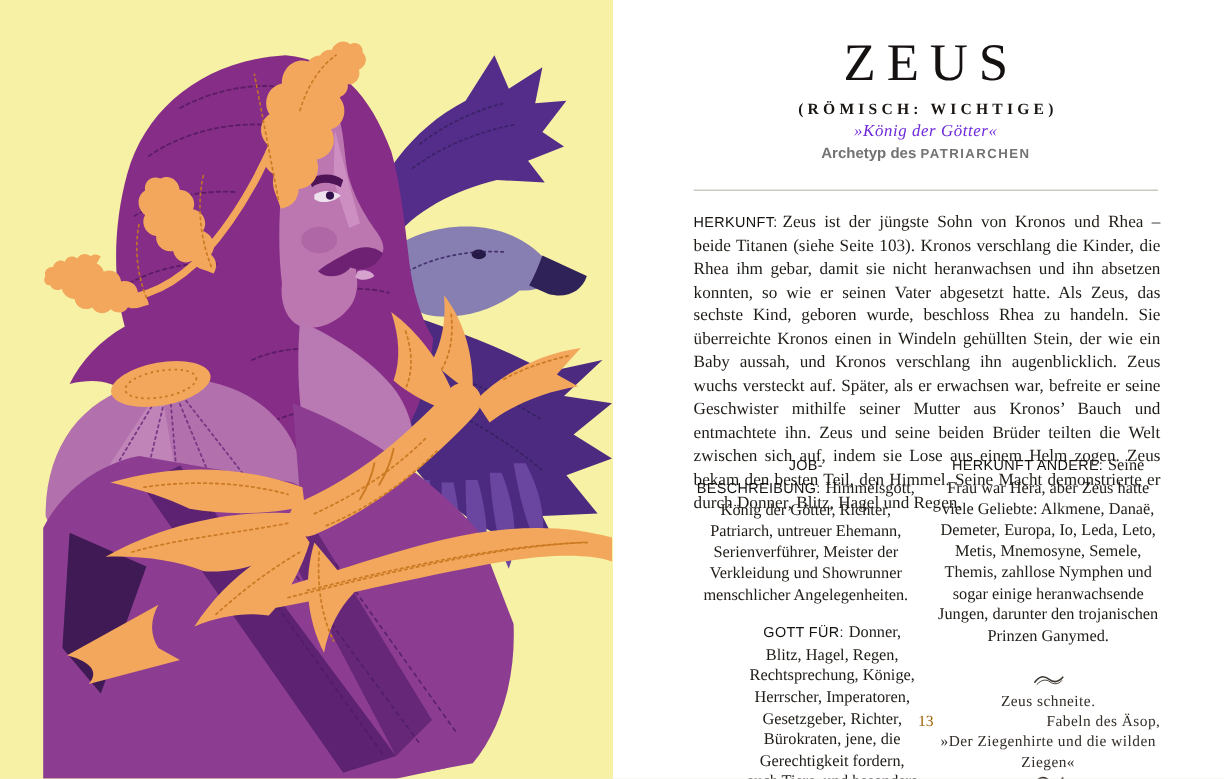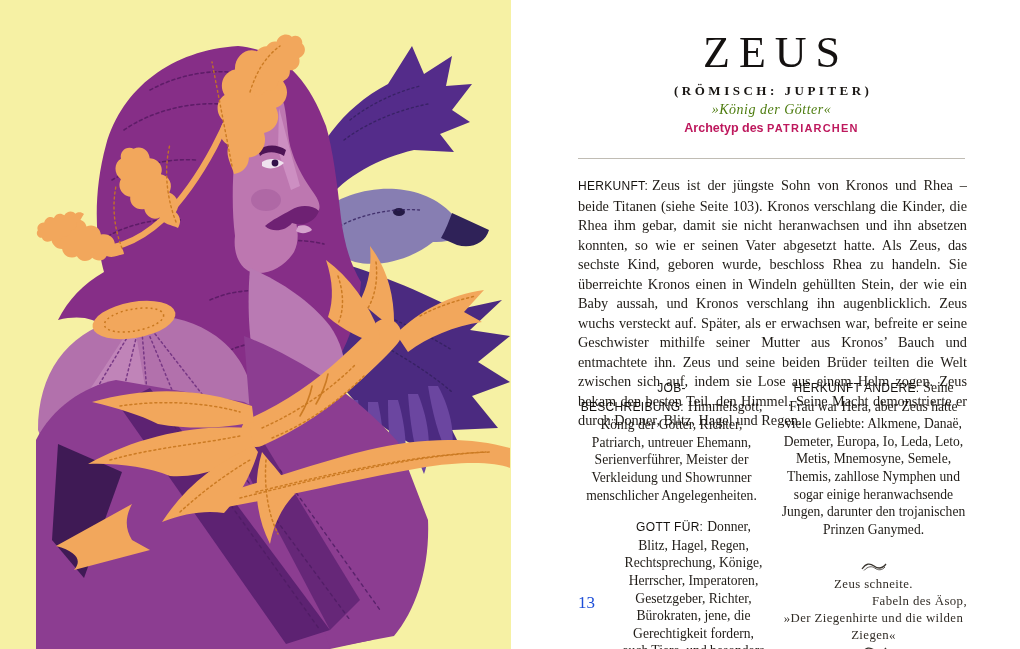--- a/index.html
+++ b/index.html
@@ -17,39 +17,39 @@
   html,body{margin:0;padding:0;}
   body{width:1020px;height:649px;font-family:"Liberation Serif",serif;background:#888;}
   .spread{position:relative;width:1020px;height:649px;background:var(--c-paper);overflow:hidden;}
   .left-page{position:absolute;left:0;top:0;width:511px;height:649px;background:var(--c-bg-left);}
   .left-page svg{display:block;width:100%;height:100%;}
   .right-page{position:absolute;left:511px;top:0;width:509px;height:649px;background:var(--c-paper);color:var(--c-ink);}
 
   .title-block{position:absolute;left:67px;top:30px;width:387px;text-align:center;}
   .god-title{font-family:"Liberation Serif",serif;font-weight:normal;font-size:44px;line-height:46px;letter-spacing:9px;margin:0;padding-left:9px;color:#141110;}
   .roman-line{margin-top:7px;font-weight:bold;font-size:13px;letter-spacing:3.5px;padding-left:3.5px;color:#181512;}
-  .epithet-line{margin-top:3px;font-style:italic;font-size:14px;letter-spacing:0.5px;color:#4d7c0f;}
-  .archetype-line{margin-top:3px;font-family:"Liberation Sans",sans-serif;font-weight:bold;font-size:12.5px;color:#be185d;}
+  .epithet-line{margin-top:3px;font-style:italic;font-size:14px;letter-spacing:0.5px;color:#6d28d9;}
+  .archetype-line{margin-top:3px;font-family:"Liberation Sans",sans-serif;font-weight:bold;font-size:12.5px;color:#737373;}
   .archetype-line .small-caps{font-size:11px;letter-spacing:1.2px;}
   .head-rule{position:absolute;left:67px;top:158px;width:387px;height:0;border-top:1px solid var(--c-rule);}
 
   .body-par{position:absolute;left:67px;top:176px;width:389px;margin:0;font-size:14.3px;line-height:19.5px;text-align:justify;color:var(--c-ink);}
   .label{font-family:"Liberation Sans",sans-serif;font-weight:normal;font-size:12px;letter-spacing:0.3px;margin-right:4px;color:#15120f;}
 
   .columns{position:absolute;left:67px;top:379px;width:389px;display:flex;gap:15px;}
   .col{width:187px;font-size:13.6px;line-height:17.6px;color:var(--c-ink);}
   .col p{margin:0;text-align:center;}
   .col p + p{margin-top:14px;margin-left:44px;}
 
   .quote-block{margin-top:24px;text-align:center;font-size:12.8px;line-height:17px;color:#322d27;letter-spacing:0.4px;}
   .quote-block .orn{display:block;margin:2px auto 4px auto;}
   .quote-source{text-align:right;}
   .quote-line,.quote-source,.quote-work{display:block;}
 
-  .page-number{position:absolute;left:67px;top:593px;width:387px;text-align:left;font-size:17px;color:#1d4ed8;}
+  .page-number{position:absolute;left:67px;top:593px;width:387px;text-align:center;font-size:13px;color:#a16207;}
   .sketch{fill:none;stroke-linecap:round;}
 </style>
 </head>
 <body>
 
 <div class="spread">
 
   <div class="left-page">
     <svg viewBox="0 0 511 649" aria-hidden="true">
       <defs>
@@ -199,21 +199,21 @@
           <path d="M316 404 C322 394 326 384 328 374"></path>
         </g>
       </g>
     </svg>
   </div>
 
   <div class="right-page">
 
     <div class="title-block">
       <h1 class="god-title">ZEUS</h1>
-      <div class="roman-line">(RÖMISCH: JUPITER)</div>
+      <div class="roman-line">(RÖMISCH: WICHTIGE)</div>
       <div class="epithet-line">»König der Götter«</div>
       <div class="archetype-line"><span>Archetyp des</span> <span class="small-caps">PATRIARCHEN</span></div>
     </div>
 
     <div class="head-rule"></div>
 
     <p class="body-par"><span class="label">HERKUNFT:</span><span>Zeus ist der jüngste Sohn von Kronos und Rhea – beide Titanen (siehe Seite 103). Kronos verschlang die Kinder, die Rhea ihm gebar, damit sie nicht heranwachsen und ihn absetzen konnten, so wie er seinen Vater abgesetzt hatte. Als Zeus, das sechste Kind, geboren wurde, beschloss Rhea zu handeln. Sie überreichte Kronos einen in Windeln gehüllten Stein, der wie ein Baby aussah, und Kronos verschlang ihn augenblicklich. Zeus wuchs versteckt auf. Später, als er erwachsen war, befreite er seine Geschwister mithilfe seiner Mutter aus Kronos’ Bauch und entmachtete ihn. Zeus und seine beiden Brüder teilten die Welt zwischen sich auf, indem sie Lose aus einem Helm zogen. Zeus bekam den besten Teil, den Himmel. Seine Macht demonstrierte er durch Donner, Blitz, Hagel und Regen.</span></p>
 
     <div class="columns">
       <div class="col">

